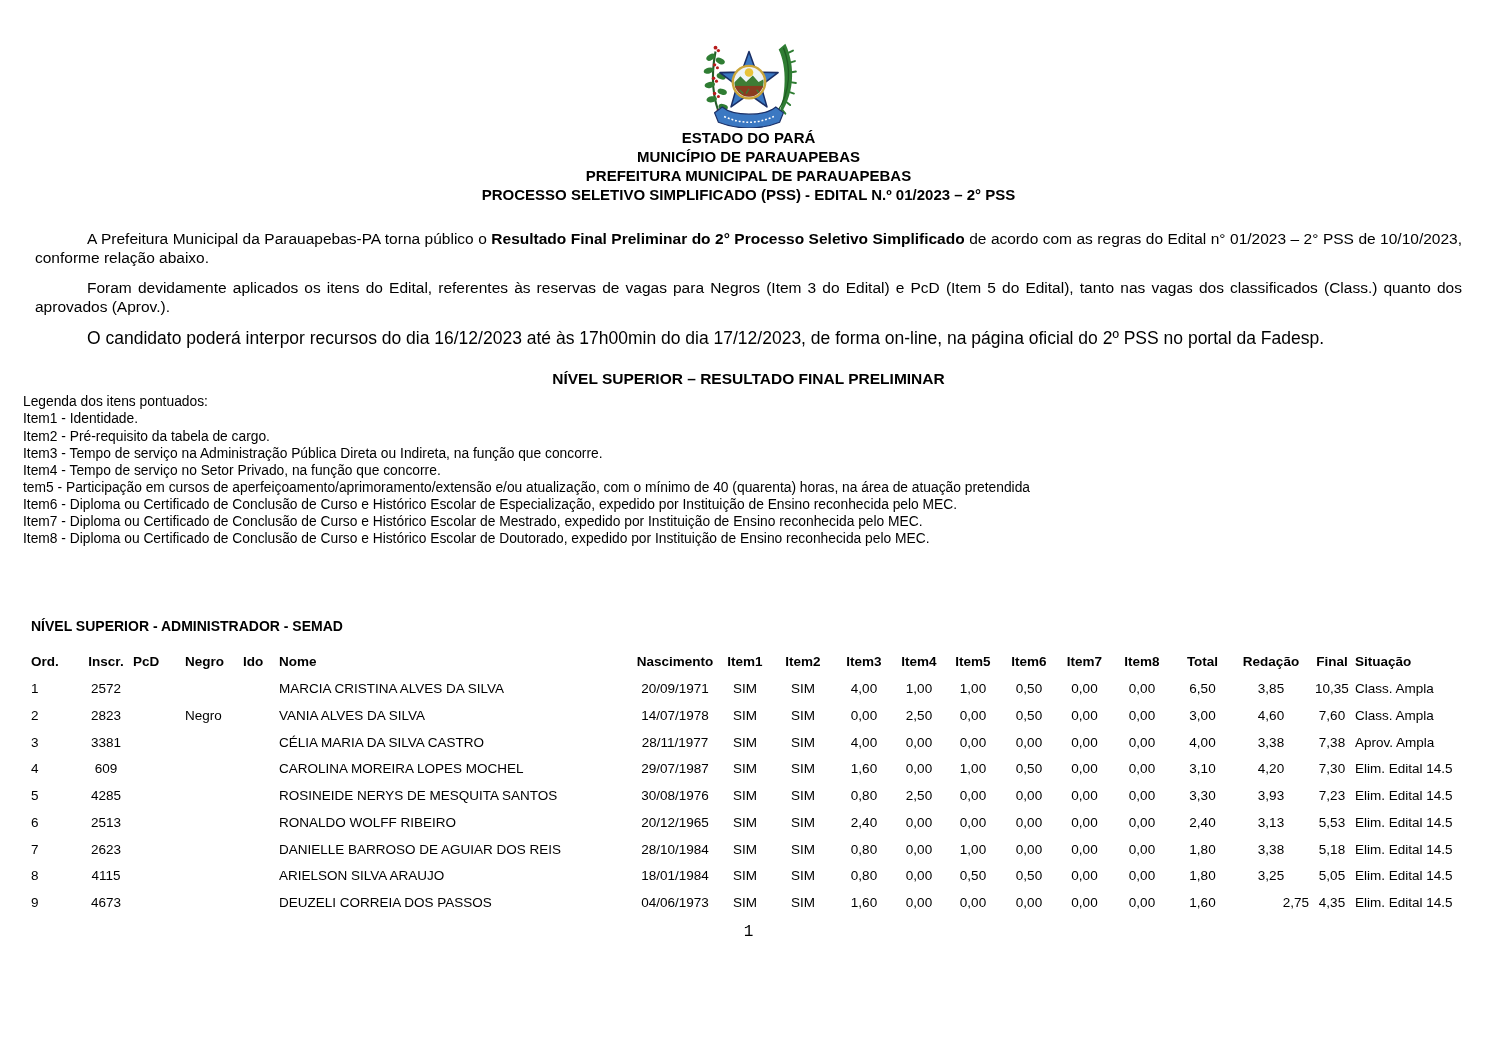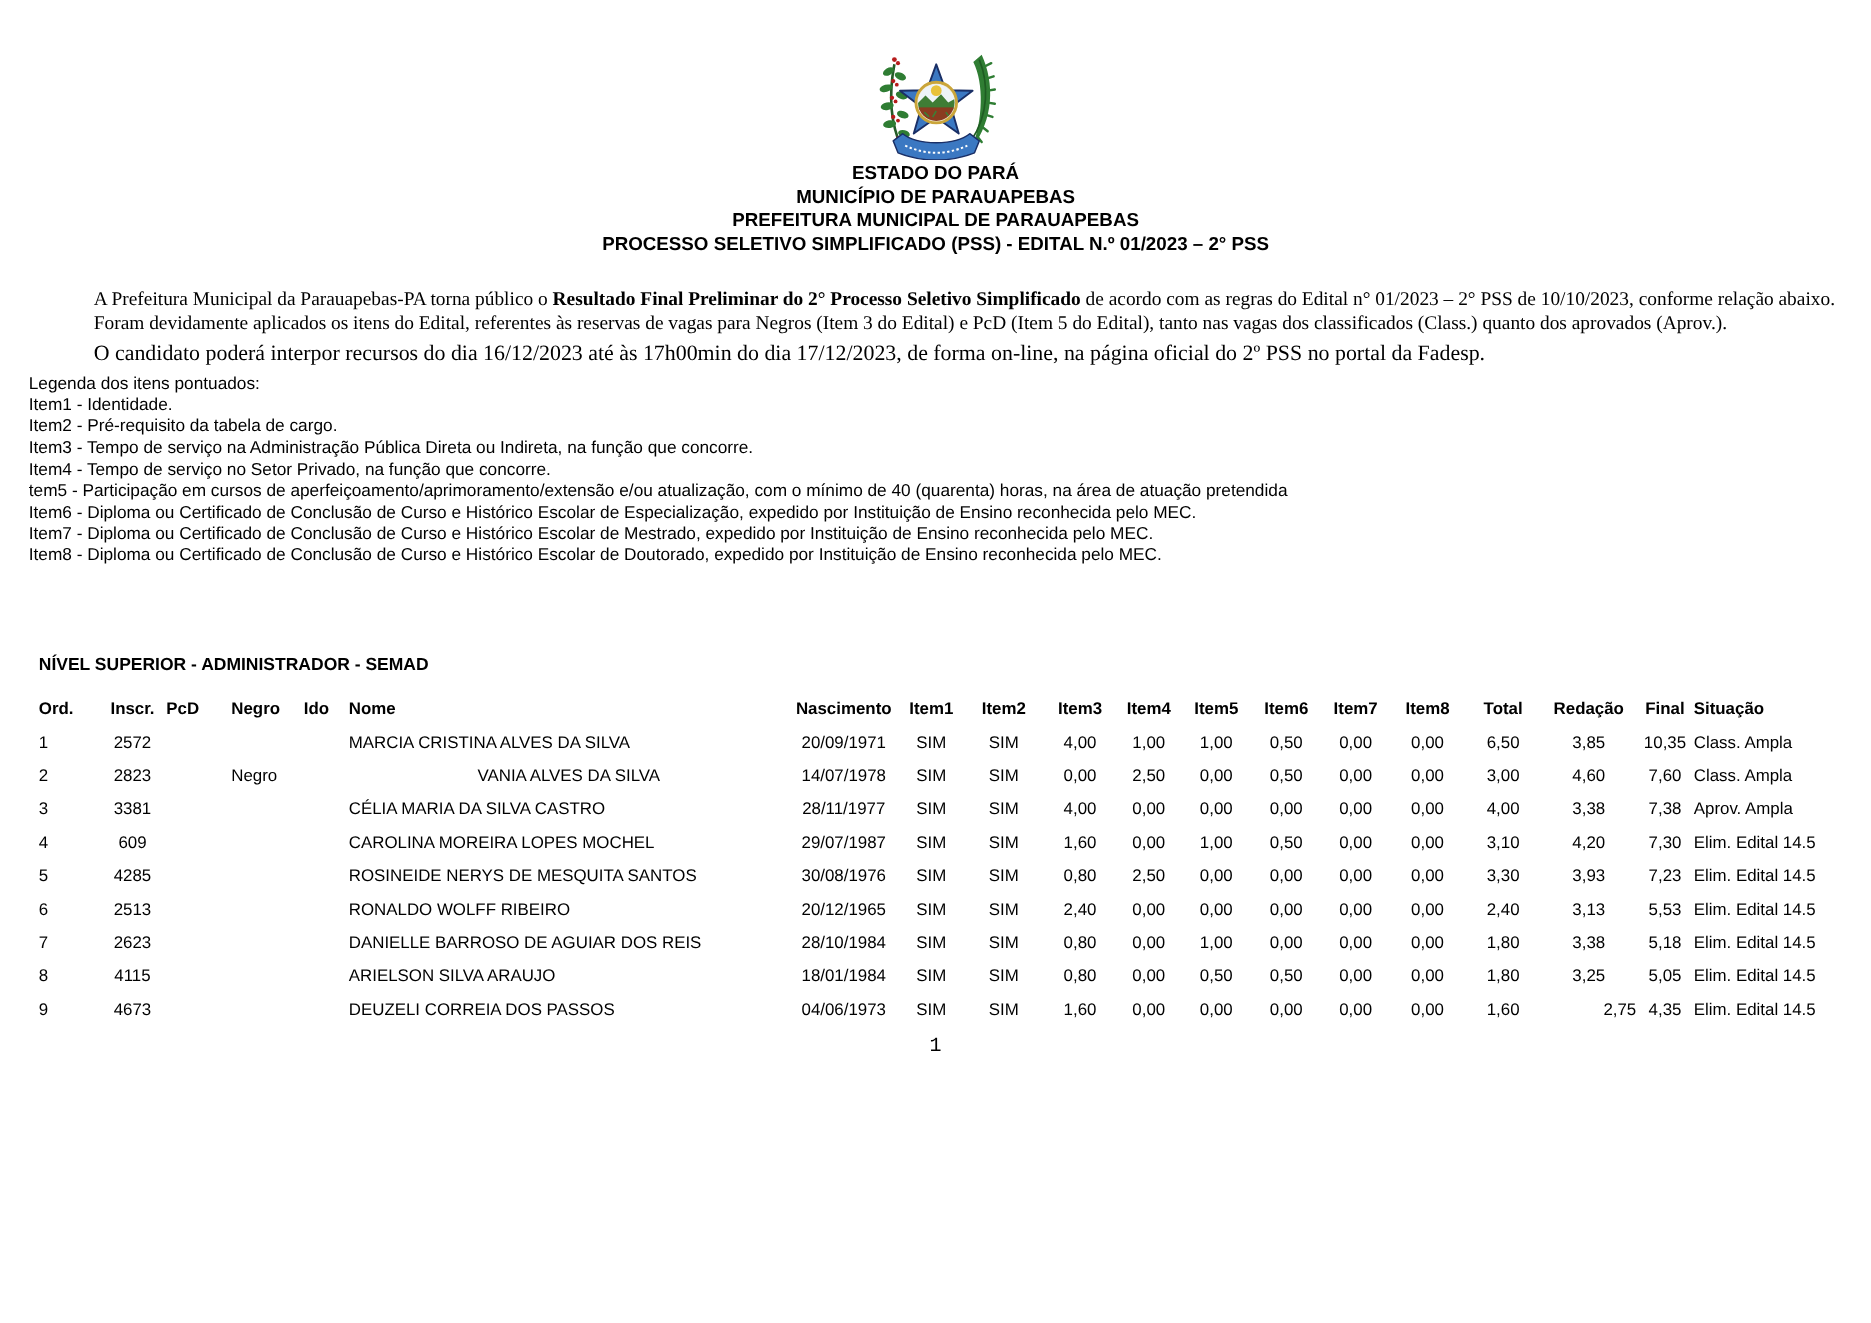--- a/index.html
+++ b/index.html
@@ -12,22 +12,22 @@
 
   
   .doc-header{text-align:center;}
   .emblem{margin-top:40px;height:88px;display:inline-block;}
   .title-lines{margin-top:-4px;}
   .title-line{font-weight:bold;font-size:15px;line-height:19px;}
 
   
   .intro{padding:0 23px;margin-top:26px;}
   .intro p{
-    margin:0;text-align:justify;text-indent:52px;
-    font-size:15.5px;line-height:18.6px;font-family:Liberation Serif, serif;
+    margin:12px;text-align:justify;text-indent:52px;
+    font-size:15.5px;line-height:18.6px;
   }
   .intro p.big{font-size:17.5px;line-height:21px;margin-top:4px;}
 
   
   .section-heading{
     margin:20px 0 0 0;text-align:center;font-size:15.5px;line-height:19px;font-weight:bold;
   }
 
   
   .legend{padding:0 23px;margin-top:5px;}
@@ -125,20 +125,21 @@
       <div class="title-line">PROCESSO SELETIVO SIMPLIFICADO (PSS) - EDITAL N.º 01/2023 – 2° PSS</div>
     </div>
   </div>
 
   <div class="intro">
     <p><span>A Prefeitura Municipal da Parauapebas-PA torna público o </span><b>Resultado Final Preliminar do 2° Processo Seletivo Simplificado</b><span> de acordo com as regras do Edital n° 01/2023 – 2° PSS de 10/10/2023, conforme relação abaixo.</span></p>
     <p>Foram devidamente aplicados os itens do Edital, referentes às reservas de vagas para Negros (Item 3 do Edital) e PcD (Item 5 do Edital), tanto nas vagas dos classificados (Class.) quanto dos aprovados (Aprov.).</p>
     <p class="big">O candidato poderá interpor recursos do dia 16/12/2023 até às 17h00min do dia 17/12/2023, de forma on-line, na página oficial do 2º PSS no portal da Fadesp.</p>
   </div>
 
+  <h2 class="section-heading">NÍVEL SUPERIOR – RESULTADO FINAL PRELIMINAR</h2>
 
   <div class="legend">
     <div>Legenda dos itens pontuados:</div>
     <div>Item1 - Identidade.</div>
     <div>Item2 - Pré-requisito da tabela de cargo.</div>
     <div>Item3 - Tempo de serviço na Administração Pública Direta ou Indireta, na função que concorre.</div>
     <div>Item4 - Tempo de serviço no Setor Privado, na função que concorre.</div>
     <div>tem5 - Participação em cursos de aperfeiçoamento/aprimoramento/extensão e/ou atualização, com o mínimo de 40 (quarenta) horas, na área de atuação pretendida</div>
     <div>Item6 - Diploma ou Certificado de Conclusão de Curso e Histórico Escolar de Especialização, expedido por Instituição de Ensino reconhecida pelo MEC.</div>
     <div>Item7 - Diploma ou Certificado de Conclusão de Curso e Histórico Escolar de Mestrado, expedido por Instituição de Ensino reconhecida pelo MEC.</div>
@@ -192,21 +193,21 @@
             <td style="text-align: center;">3,85</td>
             <td style="text-align: center;">10,35</td>
             <td style="text-align: left;">Class. Ampla</td>
           </tr>
           <tr>
             <td style="text-align: left;">2</td>
             <td style="text-align: center;">2823</td>
             <td style="text-align: left;"></td>
             <td style="text-align: left;">Negro</td>
             <td style="text-align: left;"></td>
-            <td style="text-align: center;">VANIA ALVES DA SILVA</td>
+            <td style="text-align: left;">VANIA ALVES DA SILVA</td>
             <td style="text-align: center;">14/07/1978</td>
             <td style="text-align: center;">SIM</td>
             <td style="text-align: center;">SIM</td>
             <td style="text-align: center;">0,00</td>
             <td style="text-align: center;">2,50</td>
             <td style="text-align: center;">0,00</td>
             <td style="text-align: center;">0,50</td>
             <td style="text-align: center;">0,00</td>
             <td style="text-align: center;">0,00</td>
             <td style="text-align: center;">3,00</td>

